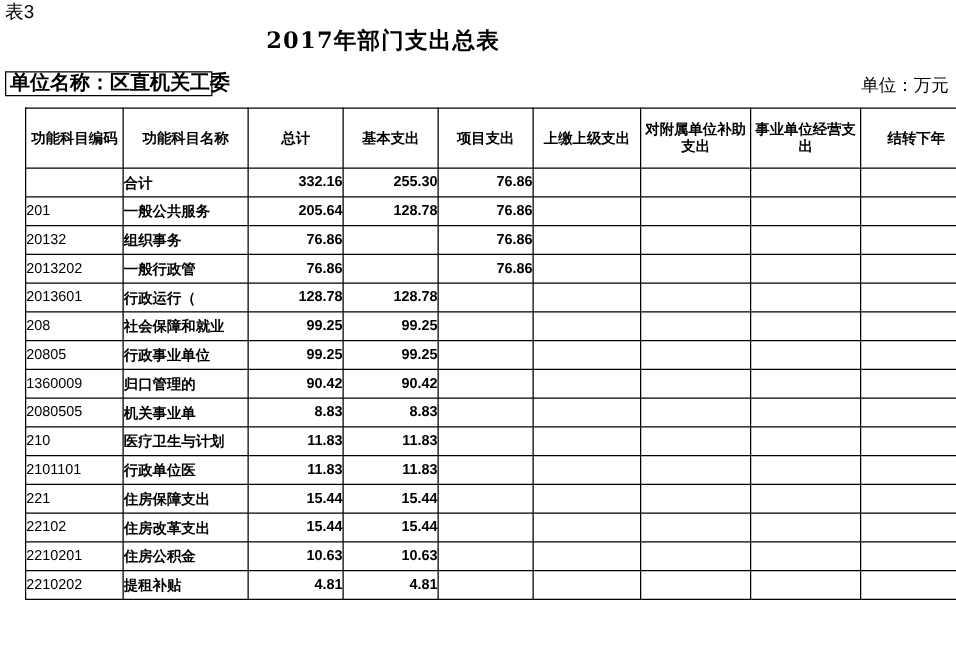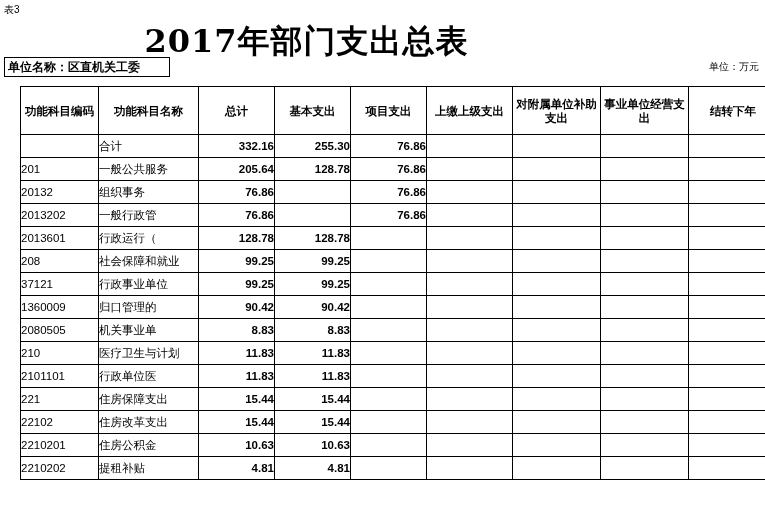--- a/index.html
+++ b/index.html
@@ -12,53 +12,53 @@
     height: 527px;
     font-family: "Liberation Sans", sans-serif;
     color: #000000;
     position: relative;
     overflow: hidden;
   }
   .sheet-tag {
     position: absolute;
     left: 4px;
     top: 3px;
-    font-size: 10px;
+    font-size: 15px;
     line-height: 13px;
   }
   .doc-title {
     position: absolute;
     left: 0;
     top: 20px;
     width: 613px;
     text-align: center;
     font-family: "DejaVu Serif", serif;
-    font-size: 32px;
+    font-size: 18px;
     font-weight: bold;
     letter-spacing: 1px;
   }
   .unit-name-box {
     position: absolute;
     left: 4px;
     top: 57px;
     width: 166px;
     height: 20px;
     border: 1px solid #000;
     box-sizing: border-box;
-    font-size: 12px;
+    font-size: 16px;
     font-weight: bold;
     line-height: 18px;
     padding-left: 3px;
     white-space: nowrap;
   }
   .unit-right {
     position: absolute;
     right: 6px;
     top: 60px;
-    font-size: 10px;
+    font-size: 14px;
   }
   table.main {
     position: absolute;
     left: 20px;
     top: 86px;
     border-collapse: collapse;
     table-layout: fixed;
     width: 757px;
     font-size: 11px;
   }
@@ -82,21 +82,21 @@
   }
   td.code {
     text-align: left;
     padding-left: 3px;
     font-weight: normal;
     white-space: nowrap;
     overflow: hidden;
   }
   td.name {
     text-align: left;
-    font-weight: normal;
+    font-weight: bold;
     white-space: nowrap;
     overflow: hidden;
   }
   td.num {
     text-align: right;
     padding-right: 6px;
     font-weight: bold;
     white-space: nowrap;
   }
   
@@ -206,21 +206,21 @@
         <td class="name lvl1">社会保障和就业</td>
         <td class="num">99.25</td>
         <td class="num">99.25</td>
         <td class="num"></td>
         <td class="num"></td>
         <td class="num"></td>
         <td class="num"></td>
         <td class="num"></td>
       </tr>
       <tr>
-        <td class="code cl1">37121</td>
+        <td class="code cl1">20805</td>
         <td class="name lvl2">行政事业单位</td>
         <td class="num">99.25</td>
         <td class="num">99.25</td>
         <td class="num"></td>
         <td class="num"></td>
         <td class="num"></td>
         <td class="num"></td>
         <td class="num"></td>
       </tr>
       <tr>

